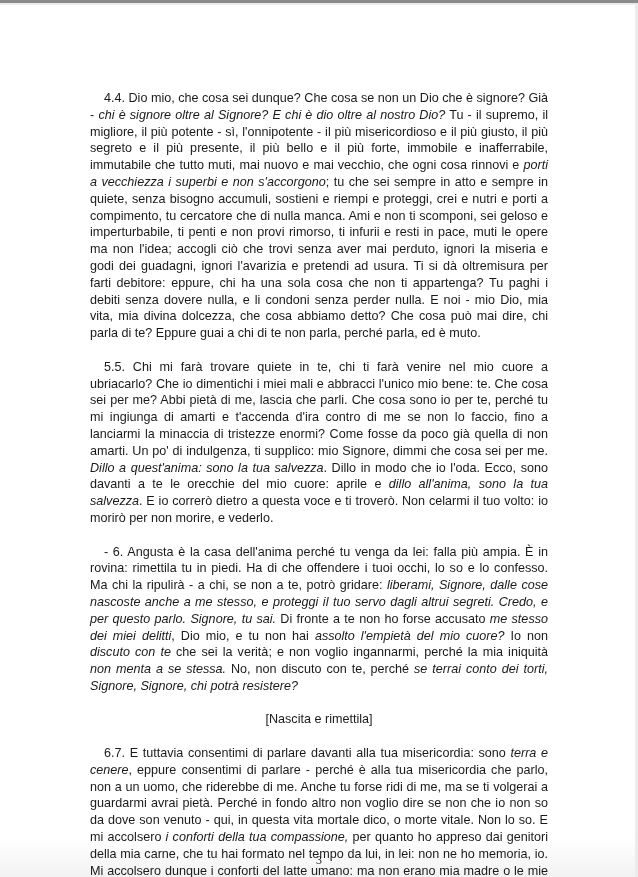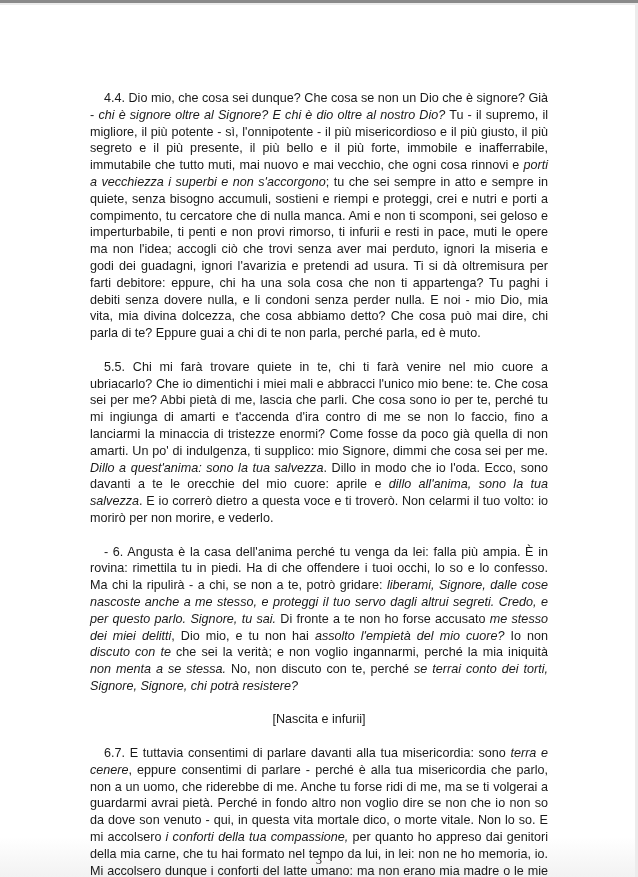--- a/index.html
+++ b/index.html
@@ -49,17 +49,17 @@
 
 <div class="top-bar"></div>
 <div class="top-shadow"></div>
 <div class="right-edge"></div>
 <div class="bottom-fade"></div>
 
 <div class="page">
   <p class="para"><span>4.4. Dio mio, che cosa sei dunque? Che cosa se non un Dio che è signore? Già - </span><i>chi è signore oltre al Signore? E chi è dio oltre al nostro Dio?</i><span> Tu - il supremo, il migliore, il più potente - sì, l'onnipotente - il più misericordioso e il più giusto, il più segreto e il più presente, il più bello e il più forte, immobile e inafferrabile, immutabile che tutto muti, mai nuovo e mai vecchio, che ogni cosa rinnovi e </span><i>porti a vecchiezza i superbi e non s'accorgono</i><span>; tu che sei sempre in atto e sempre in quiete, senza bisogno accumuli, sostieni e riempi e proteggi, crei e nutri e porti a compimento, tu cercatore che di nulla manca. Ami e non ti scomponi, sei geloso e imperturbabile, ti penti e non provi rimorso, ti infurii e resti in pace, muti le opere ma non l'idea; accogli ciò che trovi senza aver mai perduto, ignori la miseria e godi dei guadagni, ignori l'avarizia e pretendi ad usura. Ti si dà oltremisura per farti debitore: eppure, chi ha una sola cosa che non ti appartenga? Tu paghi i debiti senza dovere nulla, e li condoni senza perder nulla. E noi - mio Dio, mia vita, mia divina dolcezza, che cosa abbiamo detto? Che cosa può mai dire, chi parla di te? Eppure guai a chi di te non parla, perché parla, ed è muto.</span></p>
   <p class="para"><span>5.5. Chi mi farà trovare quiete in te, chi ti farà venire nel mio cuore a ubriacarlo? Che io dimentichi i miei mali e abbracci l'unico mio bene: te. Che cosa sei per me? Abbi pietà di me, lascia che parli. Che cosa sono io per te, perché tu mi ingiunga di amarti e t'accenda d'ira contro di me se non lo faccio, fino a lanciarmi la minaccia di tristezze enormi? Come fosse da poco già quella di non amarti. Un po' di indulgenza, ti supplico: mio Signore, dimmi che cosa sei per me. </span><i>Dillo a quest'anima: sono la tua salvezza</i><span>. Dillo in modo che io l'oda. Ecco, sono davanti a te le orecchie del mio cuore: aprile e </span><i>dillo all'anima, sono la tua salvezza</i><span>. E io correrò dietro a questa voce e ti troverò. Non celarmi il tuo volto: io morirò per non morire, e vederlo.</span></p>
   <p class="para"><span>- 6. Angusta è la casa dell'anima perché tu venga da lei: falla più ampia. È in rovina: rimettila tu in piedi. Ha di che offendere i tuoi occhi, lo so e lo confesso. Ma chi la ripulirà - a chi, se non a te, potrò gridare: </span><i>liberami, Signore, dalle cose nascoste anche a me stesso, e proteggi il tuo servo dagli altrui segreti. Credo, e per questo parlo. Signore, tu sai.</i><span> Di fronte a te non ho forse accusato </span><i>me stesso dei miei delitti</i><span>, Dio mio, e tu non hai </span><i>assolto l'empietà del mio cuore?</i><span> Io non </span><i>discuto con te</i><span> che sei la verità; e non voglio ingannarmi, perché la mia iniquità </span><i>non menta a se stessa.</i><span> No, non discuto con te, perché </span><i>se terrai conto dei torti, Signore, Signore, chi potrà resistere?</i></p>
-  <p class="para heading"><span>[Nascita e infurii]</span></p>
+  <p class="para heading"><span>[Nascita e rimettila]</span></p>
   <p class="para"><span>6.7. E tuttavia consentimi di parlare davanti alla tua misericordia: sono </span><i>terra e cenere</i><span>, eppure consentimi di parlare - perché è alla tua misericordia che parlo, non a un uomo, che riderebbe di me. Anche tu forse ridi di me, ma se ti volgerai a guardarmi avrai pietà. Perché in fondo altro non voglio dire se non che io non so da dove son venuto - qui, in questa vita mortale dico, o morte vitale. Non lo so. E mi accolsero </span><i>i conforti della tua compassione,</i><span> per quanto ho appreso dai genitori della mia carne, che tu hai formato nel tempo da lui, in lei: non ne ho memoria, io. Mi accolsero dunque i conforti del latte umano: ma non erano mia madre o le mie balie a riempirsi da sé le</span></p>
 </div>
 
 <div class="page-number">3</div>
 
 </body></html>

